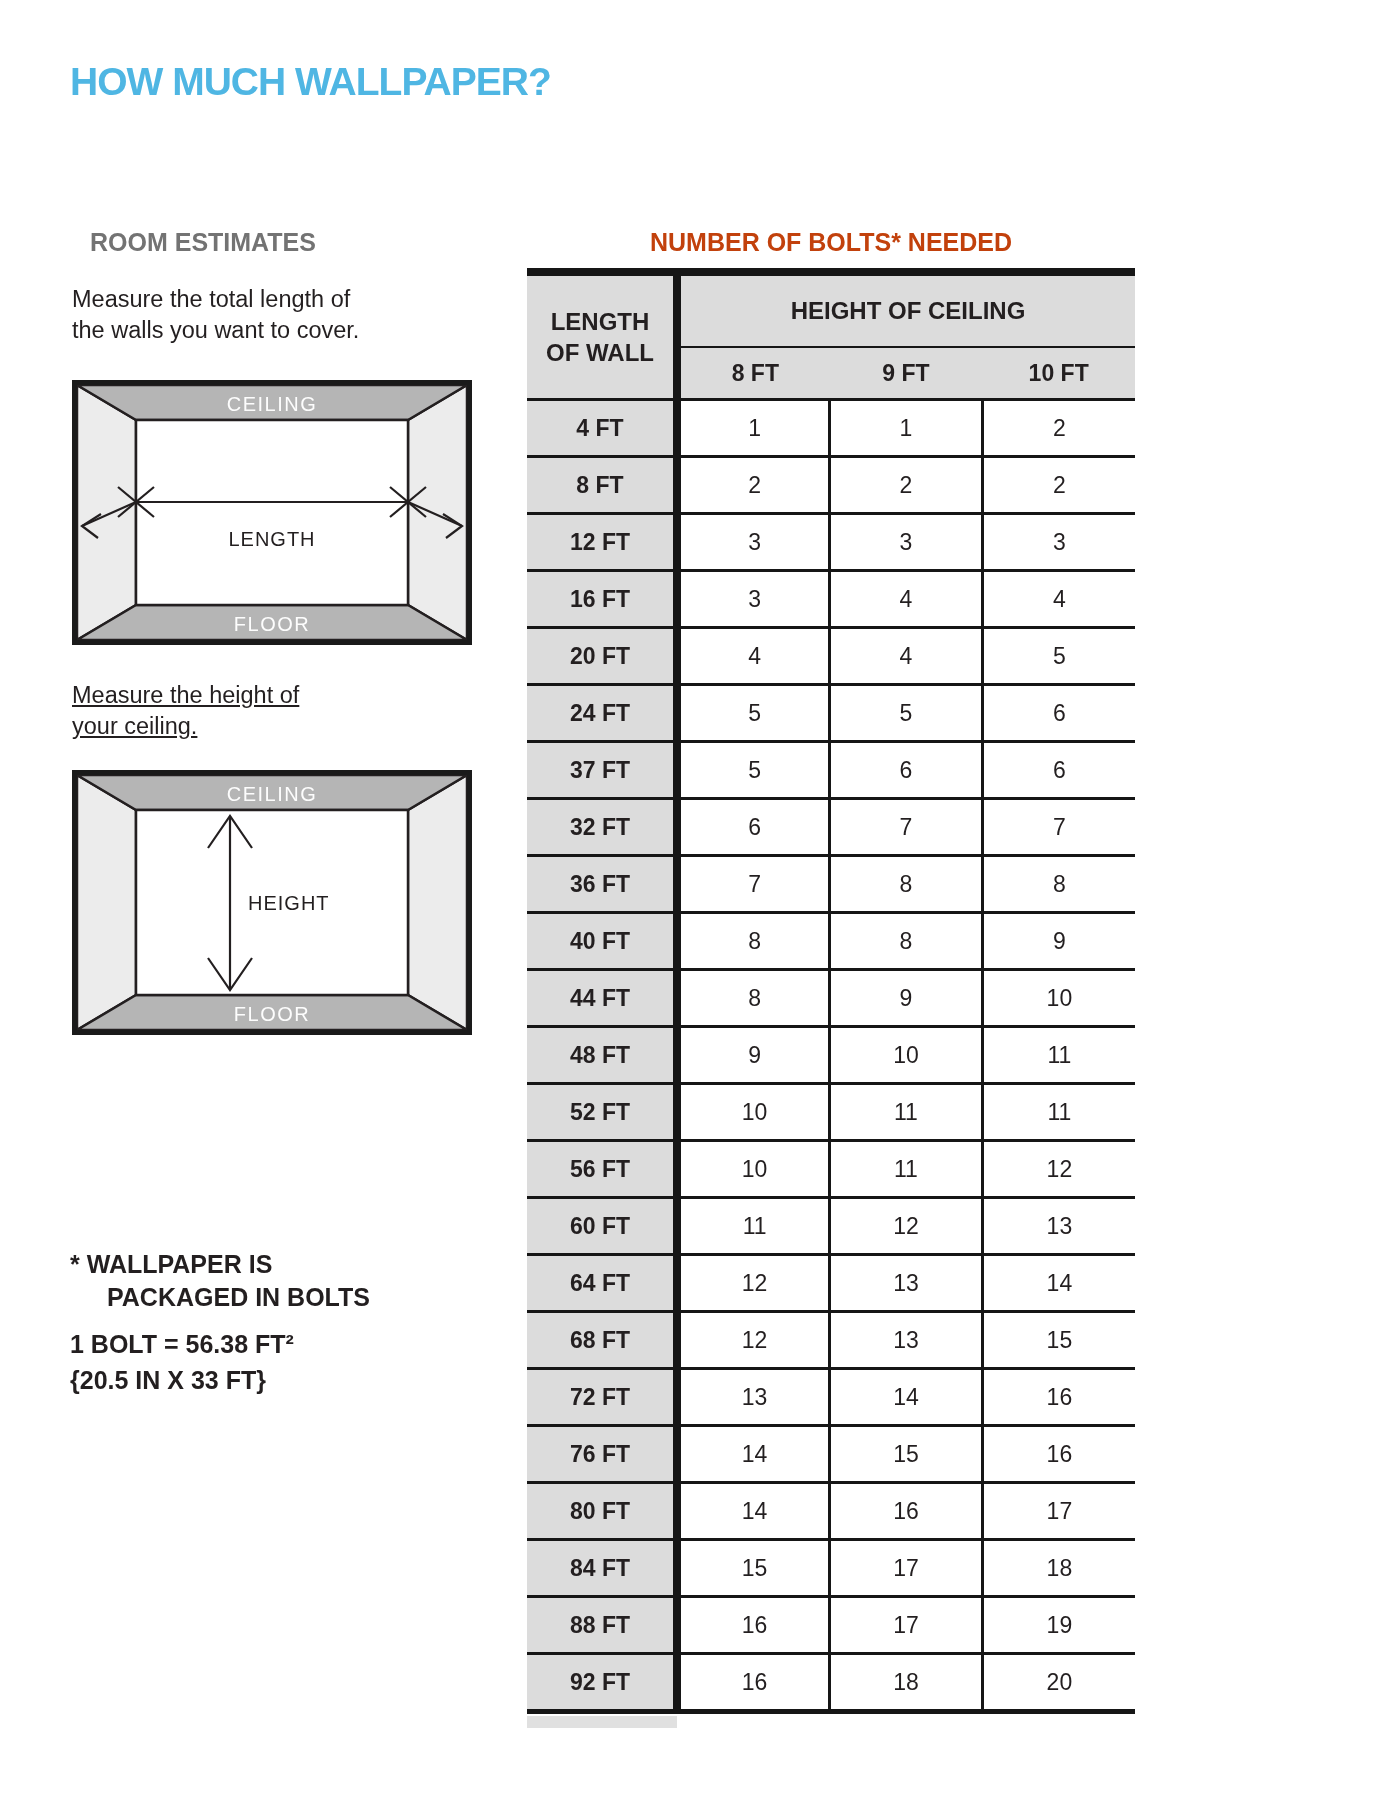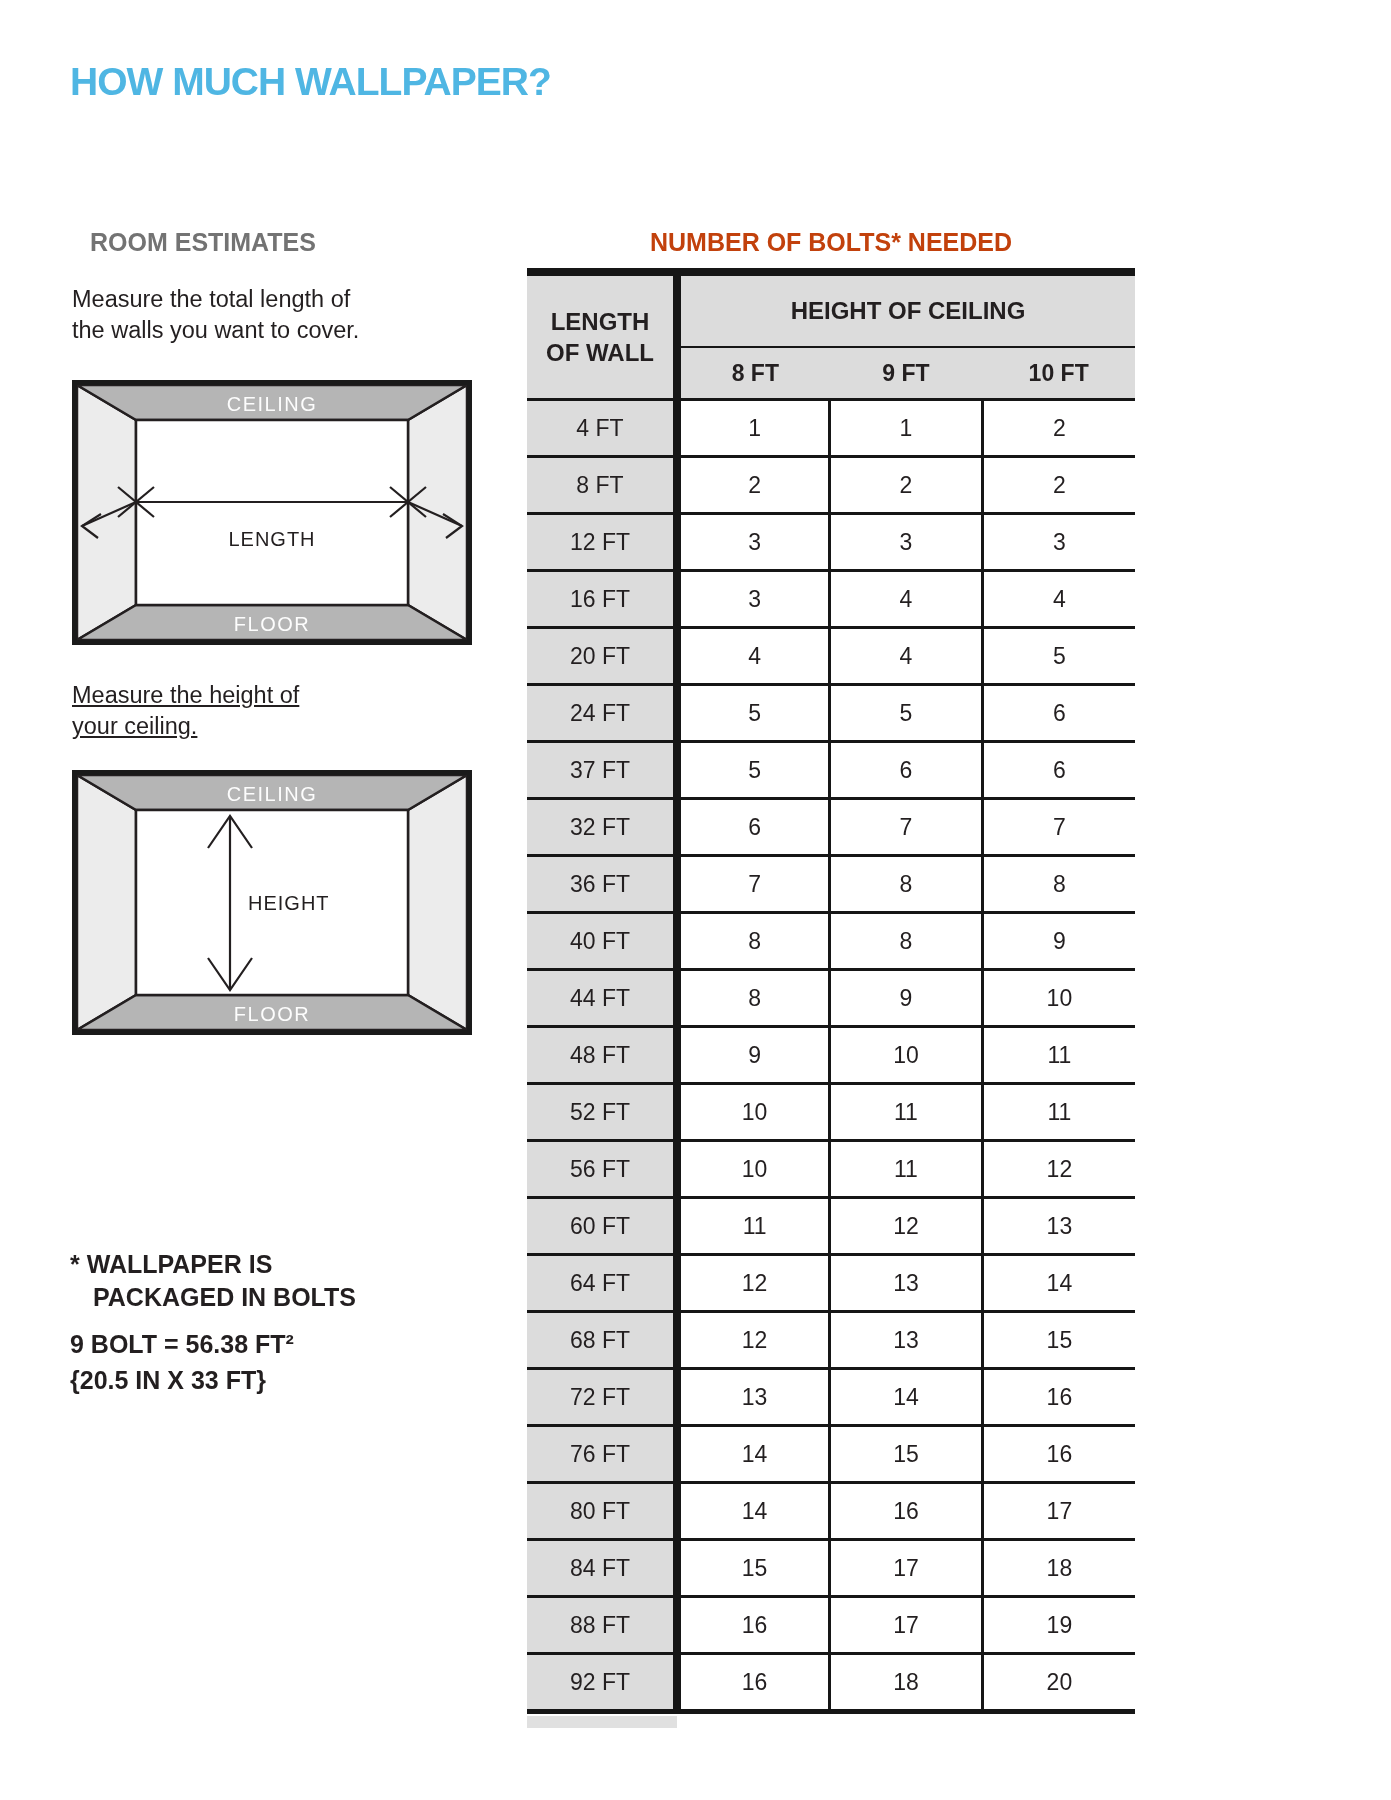--- a/index.html
+++ b/index.html
@@ -24,42 +24,42 @@
   .para { position:absolute; left:72px; width:400px; font-size:23.5px; line-height:1.32; color:#231f20; }
   .para1 { top:284px; }
   .para2 { top:680px;text-decoration:underline; }
   .para3 { top:1072px; }
 
   .diagram { position:absolute; left:72px; width:400px; height:265px; }
   .diagram1 { top:380px; }
   .diagram2 { top:770px; }
 
   .footnote { position:absolute; left:70px; top:1248px; font-size:25px; font-weight:bold; line-height:1.3; }
-  .footnote .line2 { margin-left:23px; }
+  .footnote .line2 { margin-left:37px; }
   .bolt-equiv { position:absolute; left:70px; top:1326px; font-size:25px; font-weight:bold; line-height:1.45; }
 
   #bolts-table {
     position:absolute; left:527px; top:268px; width:608px;
     border-collapse:collapse; table-layout:fixed;
     border-top:8px solid #161616;
   }
   #bolts-table col.c0 { width:150px; }
   #bolts-table th, #bolts-table td {
     padding:0; text-align:center; vertical-align:middle; color:#231f20;
   }
   #bolts-table thead th { background:#dcdcdc; }
   .th-corner {
     border-right:8px solid #161616;
     font-size:24px; font-weight:bold; line-height:1.3;
   }
   .th-group { border-bottom:2px solid #161616; font-size:24px; font-weight:bold; height:70px; }
   .th-col { height:50px; font-size:23px; font-weight:bold; }
   #bolts-table tbody th {
     background:#dcdcdc; border-right:8px solid #161616; border-top:3px solid #161616;
-    font-size:23px; font-weight:normal; height:54px;
+    font-size:23px; font-weight:bold; height:54px;
   }
   #bolts-table tbody td {
     background:#ffffff; border-top:3px solid #161616; font-size:23px; font-weight:normal;
   }
   #bolts-table tbody td + td { border-left:3px solid #161616; }
   #bolts-table tbody tr:last-child th, #bolts-table tbody tr:last-child td { border-bottom:5px solid #161616; }
 
   .table-under-strip {
     position:absolute; left:527px; top:1716px; width:150px; height:12px; background:#e0e0e0;
   }
@@ -123,21 +123,21 @@
     <text class="svg-measure-label" x="176" y="140" text-anchor="start">HEIGHT</text>
   </svg>
 
 
   <div class="footnote">
     <div class="line1">* WALLPAPER IS</div>
     <div class="line2">PACKAGED IN BOLTS</div>
   </div>
 
   <div class="bolt-equiv">
-    <div>9 BOLT = 56.38 FT²</div>
+    <div>1 BOLT = 56.38 FT²</div>
     <div>{20.5 IN X 33 FT}</div>
   </div>
 
   <div class="table-heading">NUMBER OF BOLTS* NEEDED</div>
 
   <table id="bolts-table">
     <colgroup>
       <col class="c0">
         <col>
         <col>

